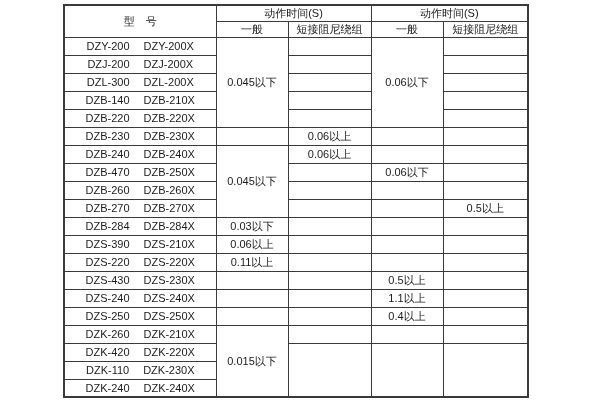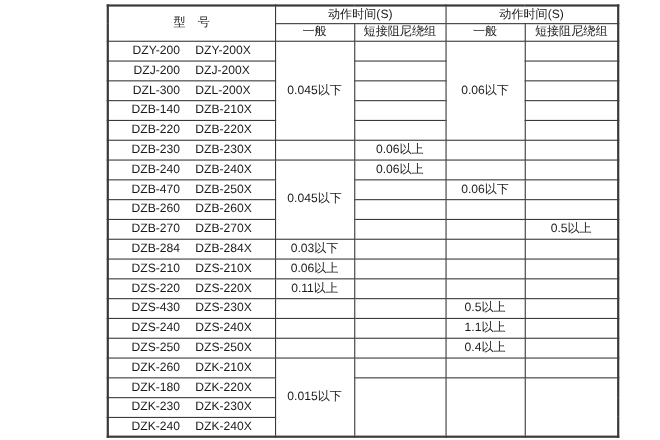--- a/index.html
+++ b/index.html
@@ -13,21 +13,20 @@
   }
   .table-wrap {
     position: absolute;
     left: 63px;
     top: 4px;
   }
   table {
     border-collapse: collapse;
     table-layout: fixed;
     border: 2px solid #3a3a3a;
-    margin-left: 34px;
   }
   col.c1 { width: 152px; }
   col.c2 { width: 72px; }
   col.c3 { width: 83px; }
   col.c4 { width: 72px; }
   col.c5 { width: 85px; }
   th, td {
     border: 1px solid #3a3a3a;
     font-size: 11px;
     font-weight: normal;
@@ -129,21 +128,21 @@
           <td>0.5以上</td>
         </tr>
         <tr>
           <td class="model-cell"><span>DZB-284</span><span>DZB-284X</span></td>
           <td>0.03以下</td>
           <td></td>
           <td></td>
           <td></td>
         </tr>
         <tr>
-          <td class="model-cell"><span>DZS-210</span><span>DZS-210X</span></td>
+          <td class="model-cell"><span>DZS-390</span><span>DZS-210X</span></td>
           <td>0.06以上</td>
           <td></td>
           <td></td>
           <td></td>
         </tr>
         <tr>
           <td class="model-cell"><span>DZS-220</span><span>DZS-220X</span></td>
           <td>0.11以上</td>
           <td></td>
           <td></td>
@@ -171,26 +170,26 @@
           <td></td>
         </tr>
         <tr>
           <td class="model-cell"><span>DZK-260</span><span>DZK-210X</span></td>
           <td rowspan="4">0.015以下</td>
           <td></td>
           <td></td>
           <td></td>
         </tr>
         <tr>
-          <td class="model-cell"><span>DZK-180</span><span>DZK-220X</span></td>
+          <td class="model-cell"><span>DZK-420</span><span>DZK-220X</span></td>
           <td rowspan="3"></td>
           <td rowspan="3"></td>
           <td rowspan="3"></td>
         </tr>
         <tr>
-          <td class="model-cell"><span>DZK-230</span><span>DZK-230X</span></td>
+          <td class="model-cell"><span>DZK-110</span><span>DZK-230X</span></td>
         </tr>
         <tr>
           <td class="model-cell"><span>DZK-240</span><span>DZK-240X</span></td>
         </tr>
       </tbody>
   </table>
 </div>
 
 </body></html>

